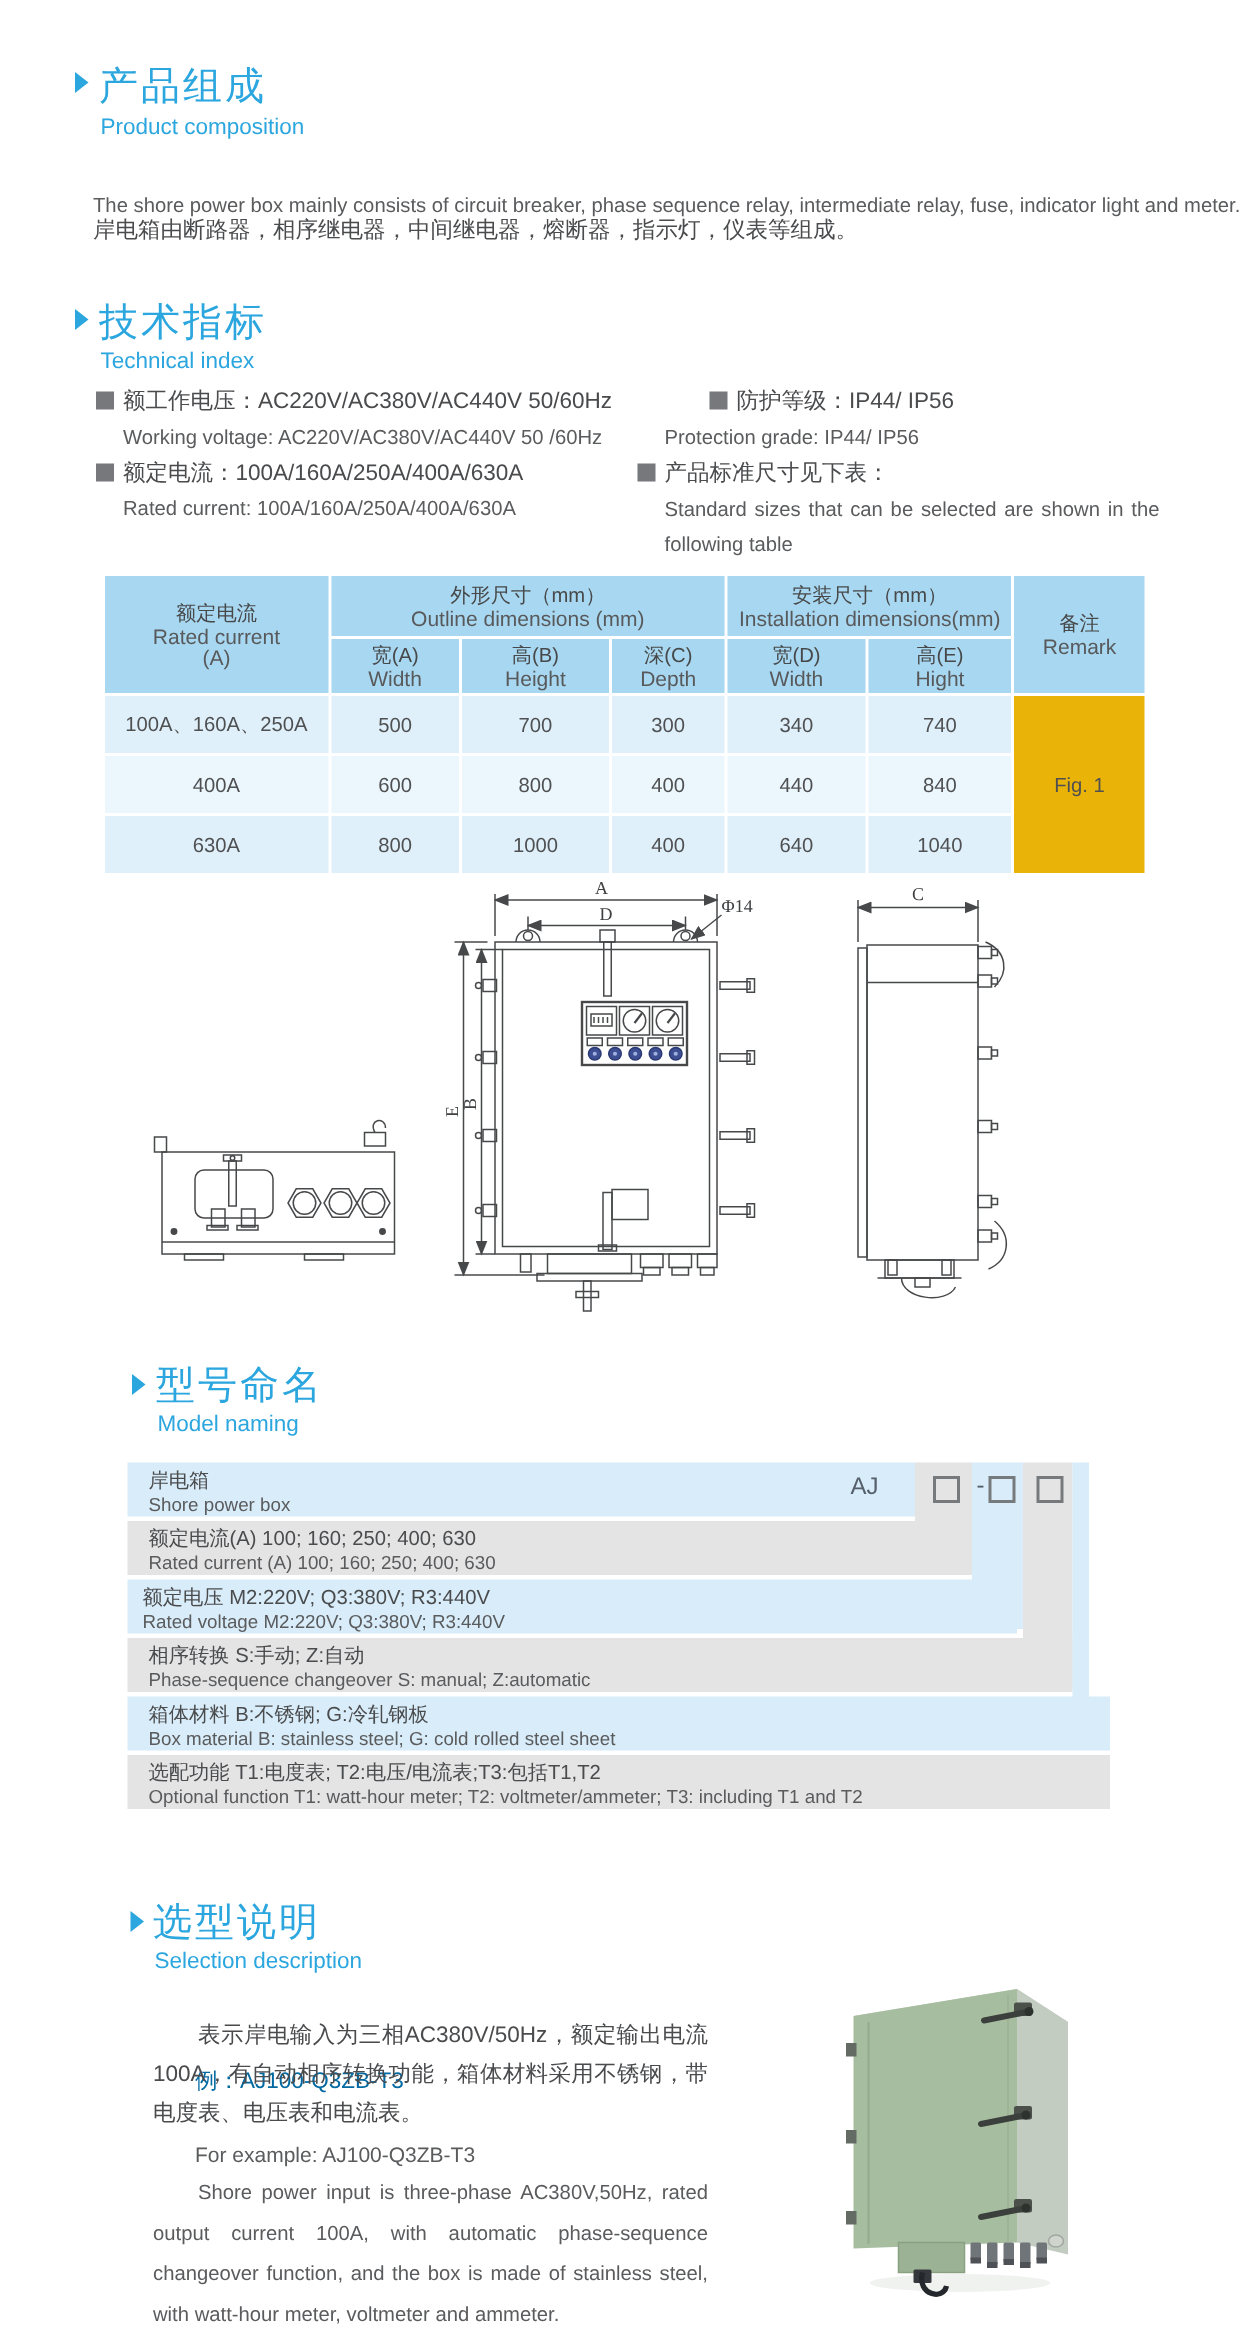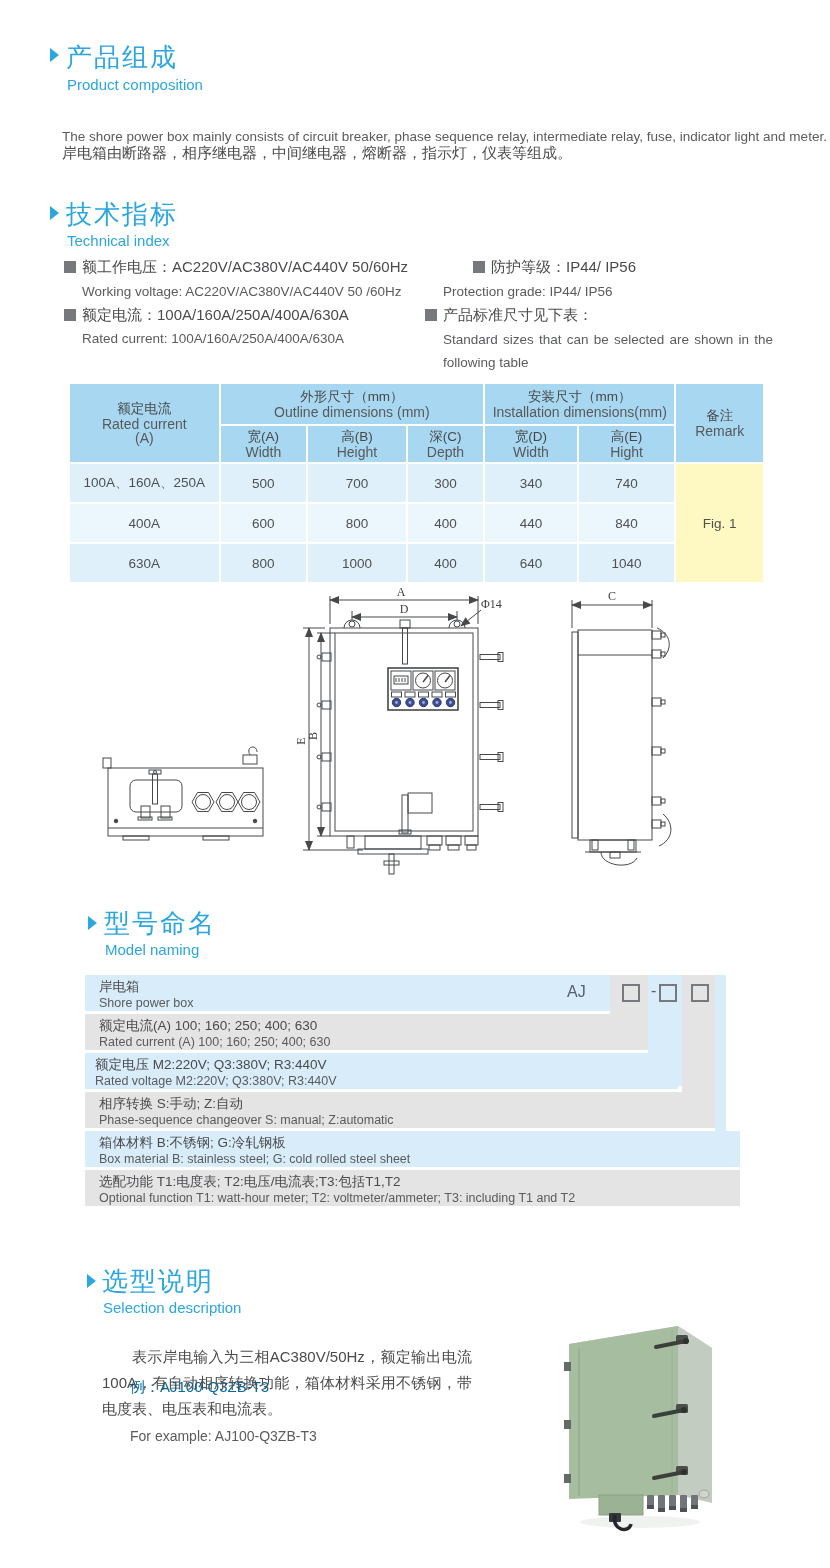--- a/index.html
+++ b/index.html
@@ -17,21 +17,21 @@
   .spec-zh{font-size:15px;color:#4a4b4d;white-space:nowrap;}
   .spec-en{font-size:13.5px;color:#5a5b5d;}
   
   table.size{border-collapse:separate;border-spacing:2px;table-layout:fixed;width:697px;}
   table.size td{text-align:center;vertical-align:middle;padding:0;}
   td.hd{background:#a8d8f1;}
   .t-zh{font-size:13.5px;color:#474849;line-height:16px;}
   .t-en{font-size:14px;color:#58595b;line-height:14px;}
   td.r1{background:#dff0fa;}
   td.r2{background:#ebf7fd;}
-  td.rm{background:#fef9c3;}
+  td.rm{background:#eab308;}
   .t-val{font-size:13.5px;color:#4f5052;}
   
   .mn-row{position:absolute;left:0;}
   .mn-blue{background:#d8ecf9;}
   .mn-gray{background:#e4e4e5;}
   .mn-txt{padding:3px 0 0 14px;}
   .mn-zh{font-size:13.5px;color:#4a4b4d;line-height:17px;}
   .mn-en{font-size:12.5px;color:#5a5b5d;line-height:16px;}
   .mn-col{position:absolute;top:0;}
   .code-box{position:absolute;width:14px;height:14px;border:2px solid #777a7d;background:transparent;}
@@ -365,20 +365,21 @@
     <div class="code-box" style="left:606px;top:9px;"></div>
   </div>
 
   <div class="abs tri" style="left:87px;top:1274px;"></div>
   <div class="abs h-zh" style="left:102px;top:1268px;">选型说明</div>
   <div class="abs h-en" style="left:103px;top:1300px;">Selection description</div>
 
   <div class="abs" style="left:130px;top:1378px;font-size:15px;color:#0369a1;">例：AJ100-Q3ZB-T3</div>
   <div class="abs sel-zh" style="left:102px;top:1344px;width:370px;">表示岸电输入为三相AC380V/50Hz，额定输出电流100A，有自动相序转换功能，箱体材料采用不锈钢，带电度表、电压表和电流表。</div>
   <div class="abs" style="left:130px;top:1428px;font-size:14px;color:#5a5b5d;">For example: AJ100-Q3ZB-T3</div>
+  <div class="abs sel-en" style="left:102px;top:1448px;width:370px;">Shore power input is three-phase AC380V,50Hz, rated output current 100A, with automatic phase-sequence changeover function, and the box is made of stainless steel, with watt-hour meter, voltmeter and ammeter.</div>
 
   <svg class="abs" style="left:545px;top:1298px;" width="285" height="270" viewBox="0 0 285 270">
     <ellipse cx="95" cy="224" rx="60" ry="6" fill="#f0f2f0"></ellipse>
     <polygon points="24,46 133,28 167,50 58,68" fill="#ccd4c8"></polygon>
     <polygon points="133,28 167,50 167,205 133,197" fill="#c3ccc0"></polygon>
     <polygon points="24,46 133,28 133,197 24,201" fill="#a7bda0"></polygon>
     <line x1="34" y1="50" x2="34" y2="198" stroke="#96ab8f" stroke-width="1.5"></line>
     <line x1="127" y1="32" x2="127" y2="196" stroke="#9cb295" stroke-width="1"></line>
 
     <g>

